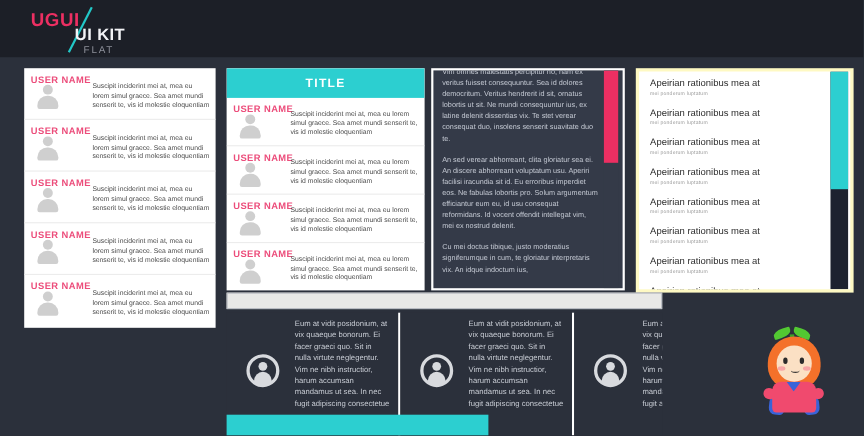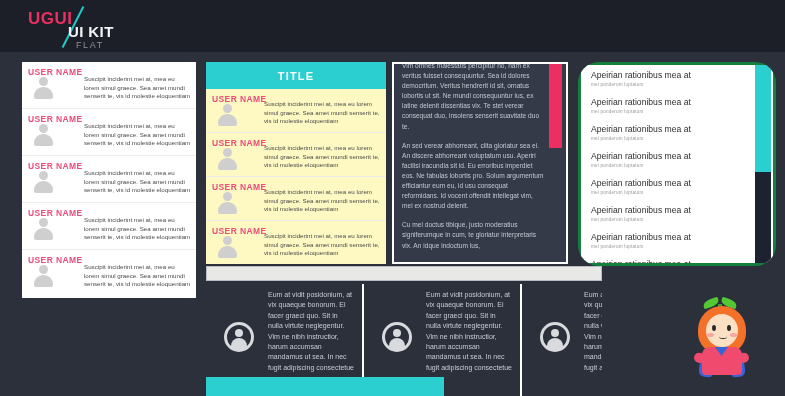--- a/index.html
+++ b/index.html
@@ -68,21 +68,21 @@
   }
   .utext {
     position: absolute; left: 62px; top: 13px; right: 5px;
     font-size: 6.2px; line-height: 8.6px; color: #4a4a4a;
   }
 
   
   .panel-list2 {
     position: absolute; left: 206px; top: 62px;
     width: 180px; height: 202px;
-    background: #fef9c3; overflow: hidden;
+    background: #ffffff; overflow: hidden;
   }
   .panel-title {
     height: 27px; background: #2ccfd0;
     display: flex; align-items: center; justify-content: center;
     font-size: 11px; font-weight: bold; letter-spacing: 1.2px; color: #ffffff;
   }
   .panel-list2 .urow { height: 44px; }
   .panel-list2 .utext { left: 58px; top: 11px; }
 
   
@@ -106,21 +106,21 @@
   }
   .dk-scroll-thumb {
     position: absolute; right: 4px; top: 0; width: 13px; height: 84px;
     background: #ec2f62;
   }
 
   
   .panel-list3 {
     position: absolute; left: 578px; top: 62px;
     width: 198px; height: 204px;
-    background: #15803d; padding: 3px; overflow: hidden; border-radius: 21px;
+    background: #fef9c3; padding: 3px; overflow: hidden;
   }
   .panel-list3-inner {
     position: relative; width: 100%; height: 100%; background: #ffffff; overflow: hidden;
   }
   .hrow { padding: 5px 28px 4px 10px; }
   .htitle { font-size: 8.6px; color: #2d2d2d; line-height: 11px; }
   .hsub { font-size: 4.6px; color: #9a9a9a; line-height: 7px; letter-spacing: .2px; }
   .h-scroll-track {
     position: absolute; right: 2px; top: 0; width: 16px; height: 100%;
     background: #1d2230;

